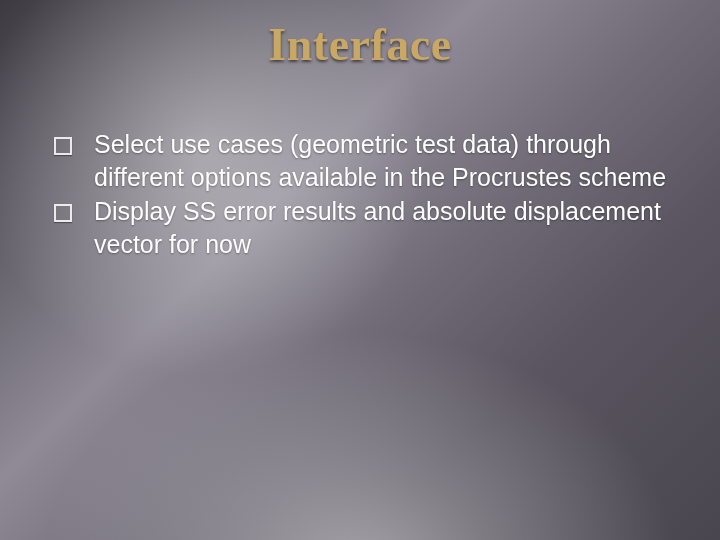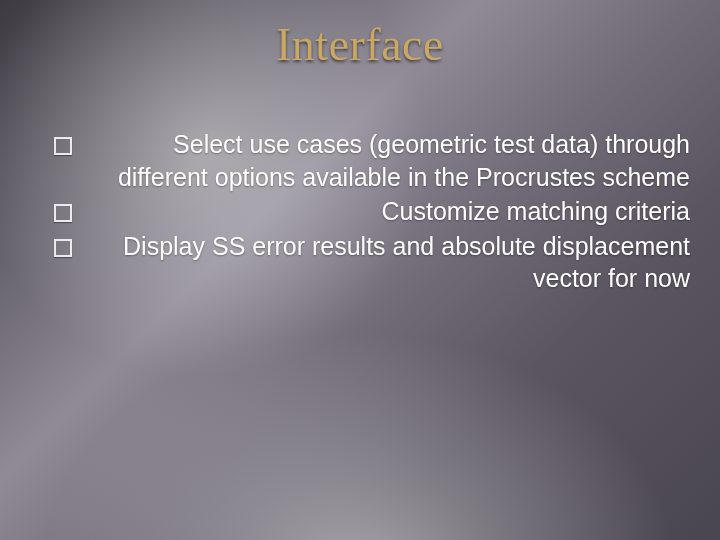--- a/index.html
+++ b/index.html
@@ -32,36 +32,35 @@
     box-sizing: border-box;
   }
   .title {
     position: absolute;
     top: 18px;
     left: 0;
     width: 100%;
     text-align: center;
     font-family: Georgia, "Times New Roman", serif;
     font-size: 46px;
-    font-weight: 400;
+    font-weight: 700;
     color: #c9a765;
     text-shadow: 0 2px 3px rgba(0,0,0,0.55);
     letter-spacing: 0.5px;
   }
   .body {
     position: absolute;
     top: 128px;
     left: 54px;
     right: 30px;
   }
   .bullet-row {
     display: flex;
     align-items: flex-start;
     margin-bottom: 2px;
-    text-align: right;
   }
   .bullet-box {
     flex: 0 0 auto;
     width: 14px;
     height: 14px;
     border: 2px solid rgba(255,255,255,0.85);
     background: transparent;
     margin-top: 9px;
     margin-right: 22px;
     box-shadow: 0 1px 1px rgba(0,0,0,0.35);
@@ -79,20 +78,16 @@
 
 <div class="slide">
   <div class="title">Interface</div>
   <div class="body">
     <div class="bullet-row">
       <div class="bullet-box"></div>
       <div class="bullet-text">Select use cases (geometric test data) through different options available in the Procrustes scheme</div>
     </div>
     <div class="bullet-row">
       <div class="bullet-box"></div>
-      <div class="bullet-text">Customize matching criteria</div>
-    </div>
-    <div class="bullet-row">
-      <div class="bullet-box"></div>
       <div class="bullet-text">Display SS error results and absolute displacement vector for now</div>
     </div>
   </div>
 </div>
 
 </body></html>

